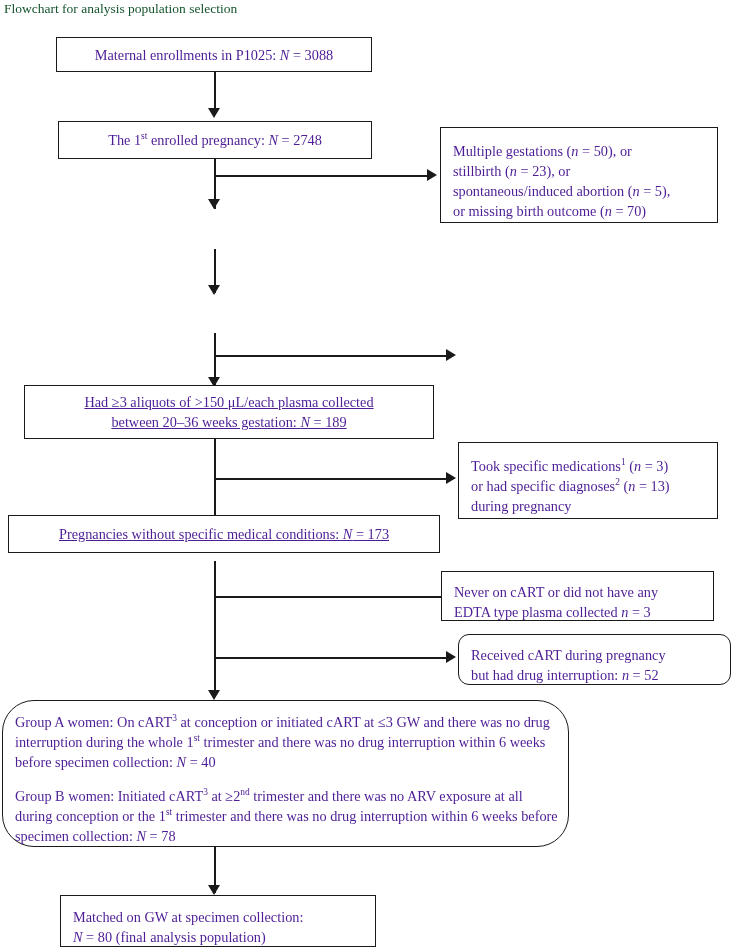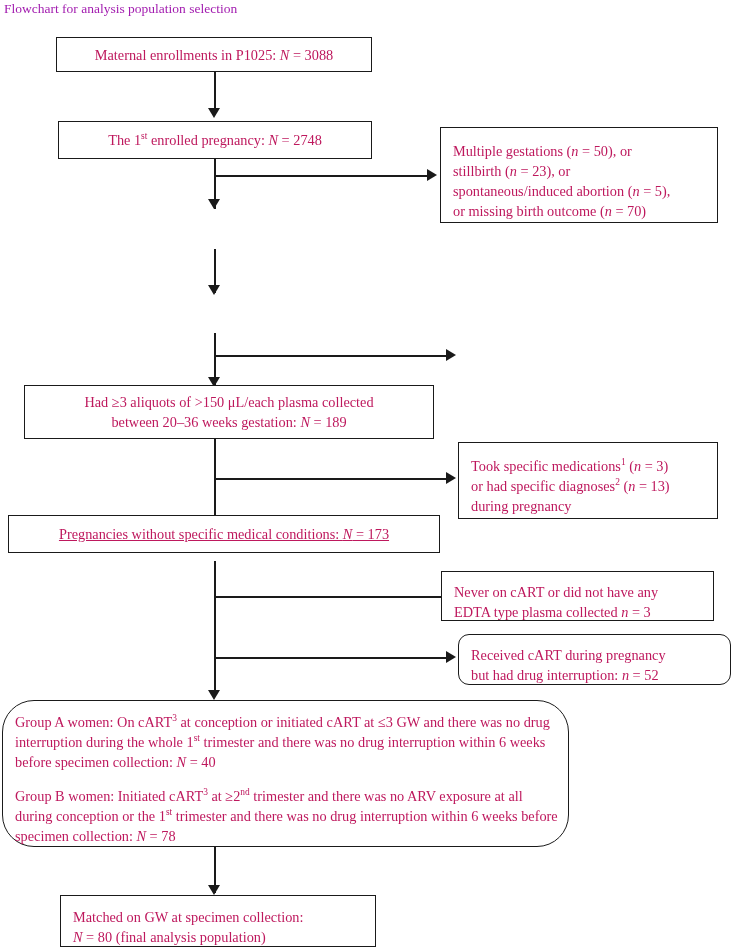--- a/index.html
+++ b/index.html
@@ -17,34 +17,34 @@
     height: 949px;
     background: #ffffff;
     overflow: hidden;
   }
   .caption {
     position: absolute;
     left: 4px;
     top: 0px;
     font-size: 13.5px;
     line-height: 18px;
-    color: #a21caf;
+    color: #14532d;
     white-space: nowrap;
   }
   .box {
     position: absolute;
     box-sizing: border-box;
     border: 1.3px solid #1a1a1a;
     background: #ffffff;
     display: flex;
     align-items: center;
     justify-content: center;
     font-size: 14.3px;
     line-height: 20px;
-    color: #be185d;
+    color: #4c1d95;
   }
   .box .txt {
     display: block;
     width: 100%;
     padding: 0 6px;
     box-sizing: border-box;
   }
   .box.center .txt { text-align: center; }
   .box.left   .txt { text-align: left; margin-top: 11px; }
   .box.left { justify-content: flex-start; }
@@ -113,21 +113,21 @@
   <div class="vline" style="left:214px; top:249px; height:44px;"></div>
   <div class="arrow-down" style="left:208px; top:285px;"></div>
 
 
   <div class="vline" style="left:214px; top:333px; height:52px;"></div>
   <div class="arrow-down" style="left:208px; top:377px;"></div>
   <div class="hline" style="left:215px; top:355px; width:231px;"></div>
   <div class="arrow-right" style="left:446px; top:349px;"></div>
 
 
-  <div class="box center" style="left:24px; top:385px; width:410px; height:54px;">
+  <div class="box center" style="left:24px; top:385px; width:410px; height:54px;text-decoration:underline;">
     <span class="txt">Had ≥3 aliquots of &gt;150 μL/each plasma collected<br>between 20–36 weeks gestation: <span class="ital">N</span> = 189</span>
   </div>
 
   <div class="vline" style="left:214px; top:439px; height:84px;"></div>
   <div class="arrow-down" style="left:208px; top:515px;"></div>
   <div class="hline" style="left:215px; top:478px; width:231px;"></div>
   <div class="arrow-right" style="left:446px; top:472px;"></div>
 
   <div class="box left" style="left:458px; top:442px; width:260px; height:77px;">
     <span class="txt">Took specific medications<sup>1</sup> (<span class="ital">n</span> = 3)<br>or had specific diagnoses<sup>2</sup> (<span class="ital">n</span> = 13)<br>during pregnancy</span>

